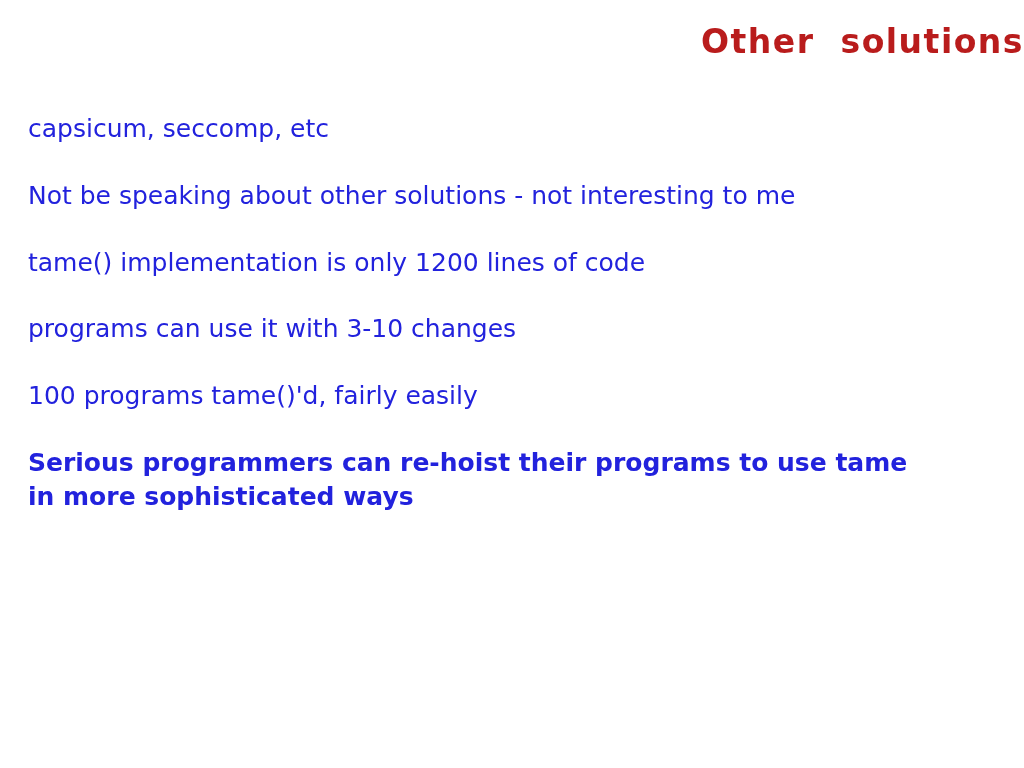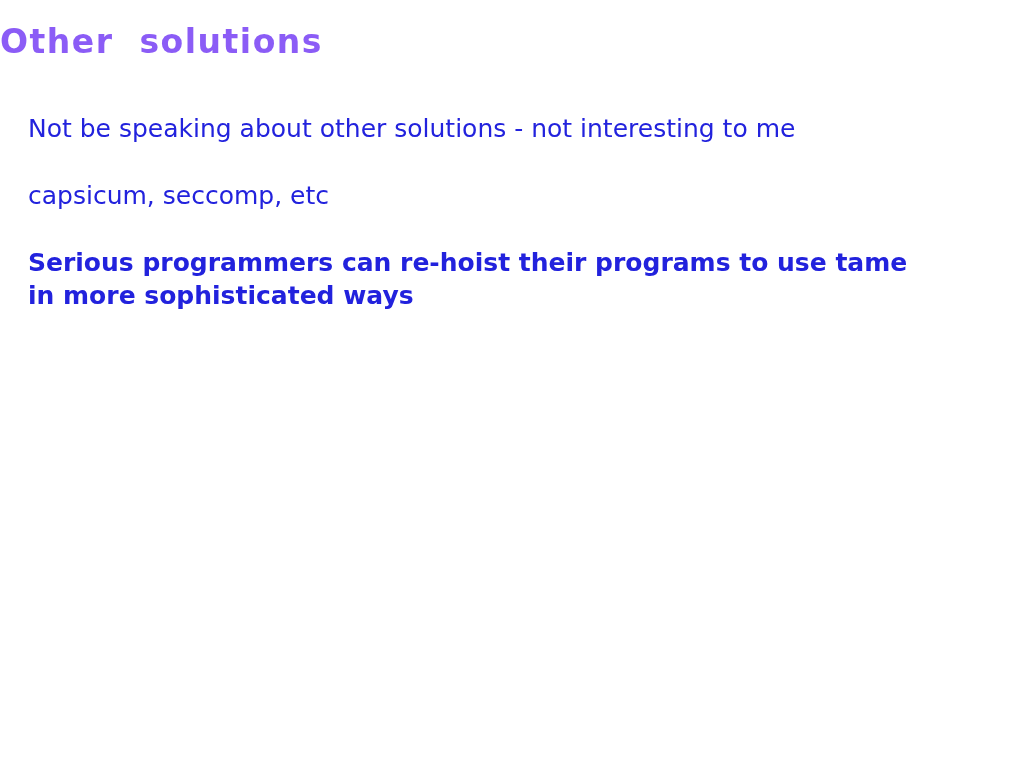--- a/index.html
+++ b/index.html
@@ -17,25 +17,25 @@
     position: relative;
     width: 1024px;
     height: 768px;
     background: #ffffff;
   }
   .slide-title {
     position: absolute;
     top: 22px;
     left: 0;
     width: 1024px;
-    text-align: left;
+    text-align: right;
     font-family: "DejaVu Sans", sans-serif;
     font-size: 33px;
     font-weight: bold;
-    color: #8b5cf6;
+    color: #b91c1c;
     letter-spacing: 1.5px;
     white-space: pre;
   }
   .body-list {
     position: absolute;
     top: 112px;
     left: 28px;
     width: 960px;
   }
   .bullet {
@@ -55,18 +55,21 @@
   }
 </style>
 </head>
 <body>
 
 <div class="slide">
 
   <div class="slide-title">Other  solutions</div>
 
   <div class="body-list">
+    <p class="bullet">capsicum, seccomp, etc</p>
     <p class="bullet">Not be speaking about other solutions - not interesting to me</p>
-    <p class="bullet">capsicum, seccomp, etc</p>
+    <p class="bullet">tame() implementation is only 1200 lines of code</p>
+    <p class="bullet">programs can use it with 3-10 changes</p>
+    <p class="bullet">100 programs tame()'d, fairly easily</p>
     <p class="bullet wrap">Serious programmers can re-hoist their programs to use tame in more sophisticated ways</p>
   </div>
 
 </div>
 
 </body></html>

